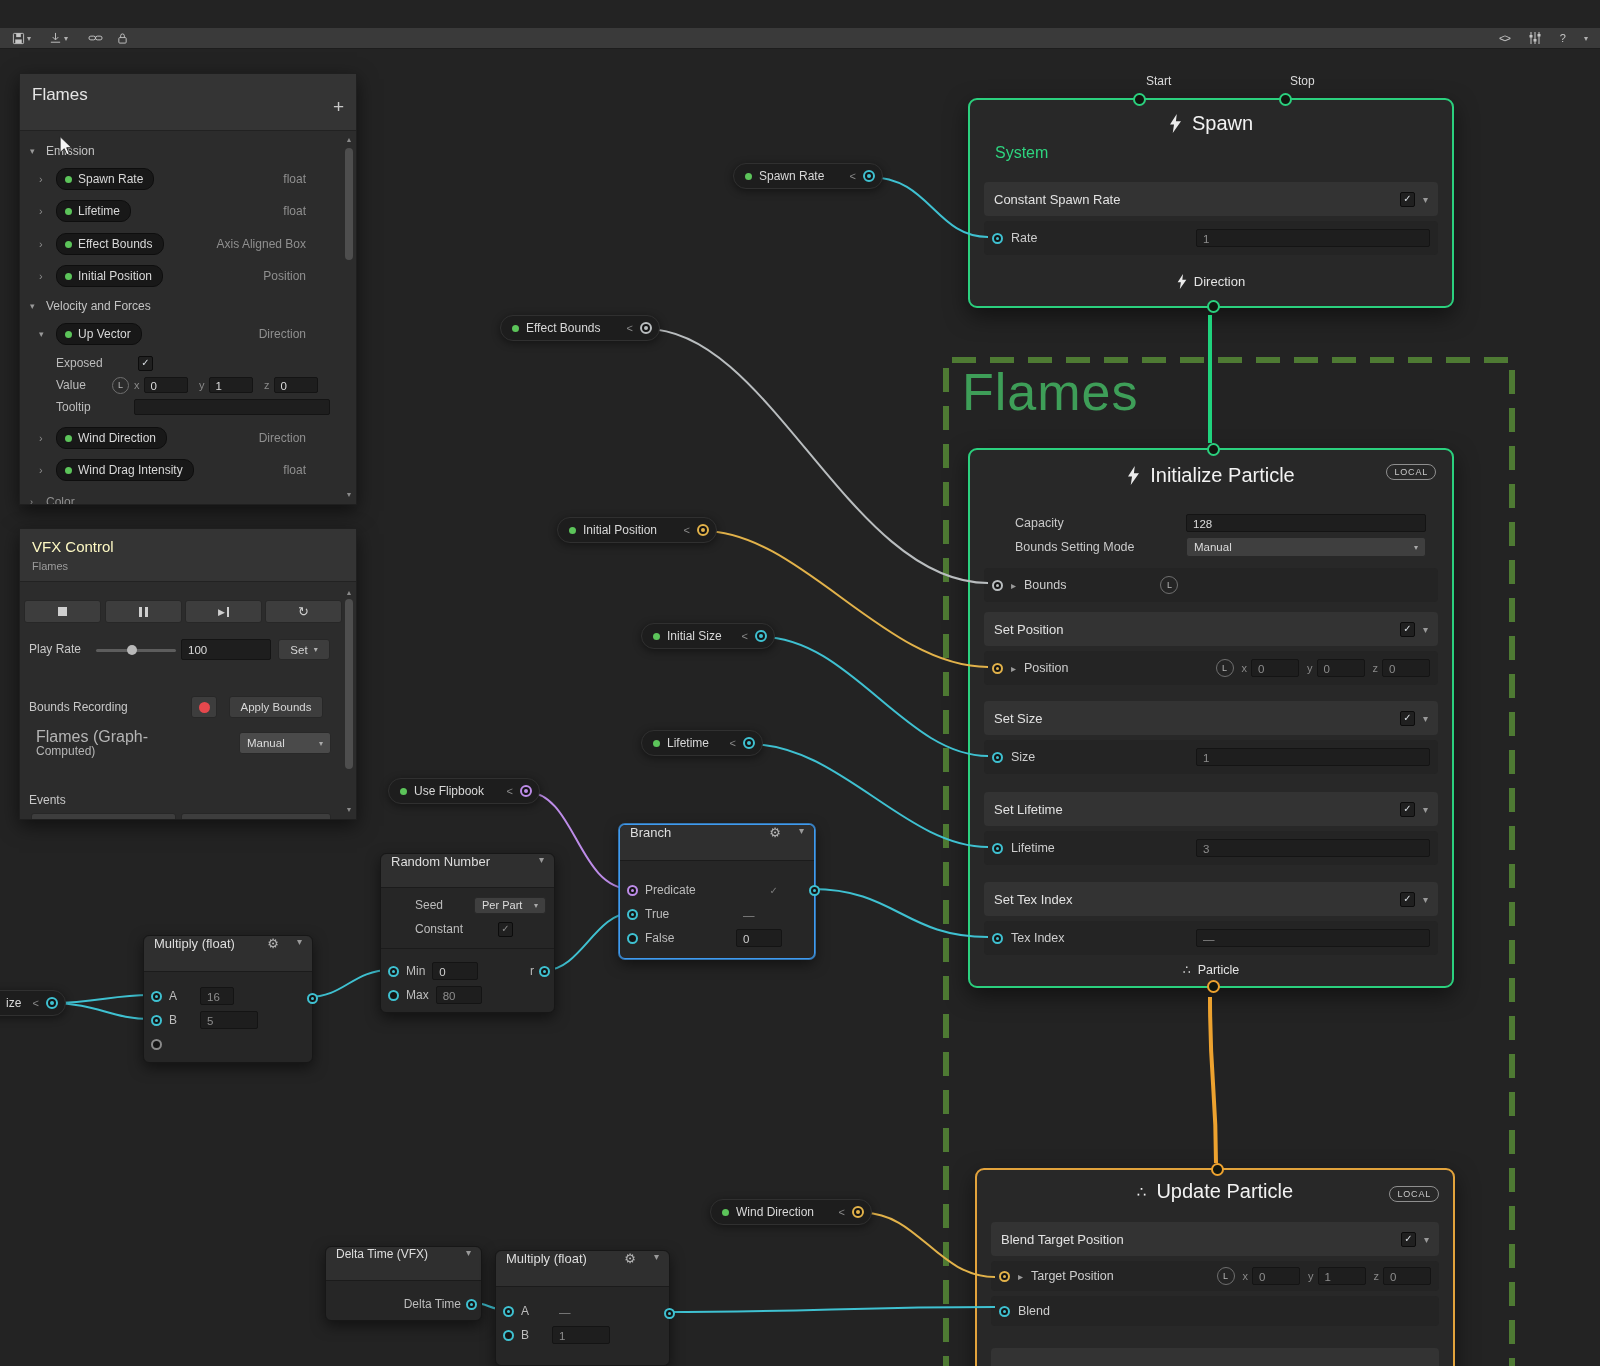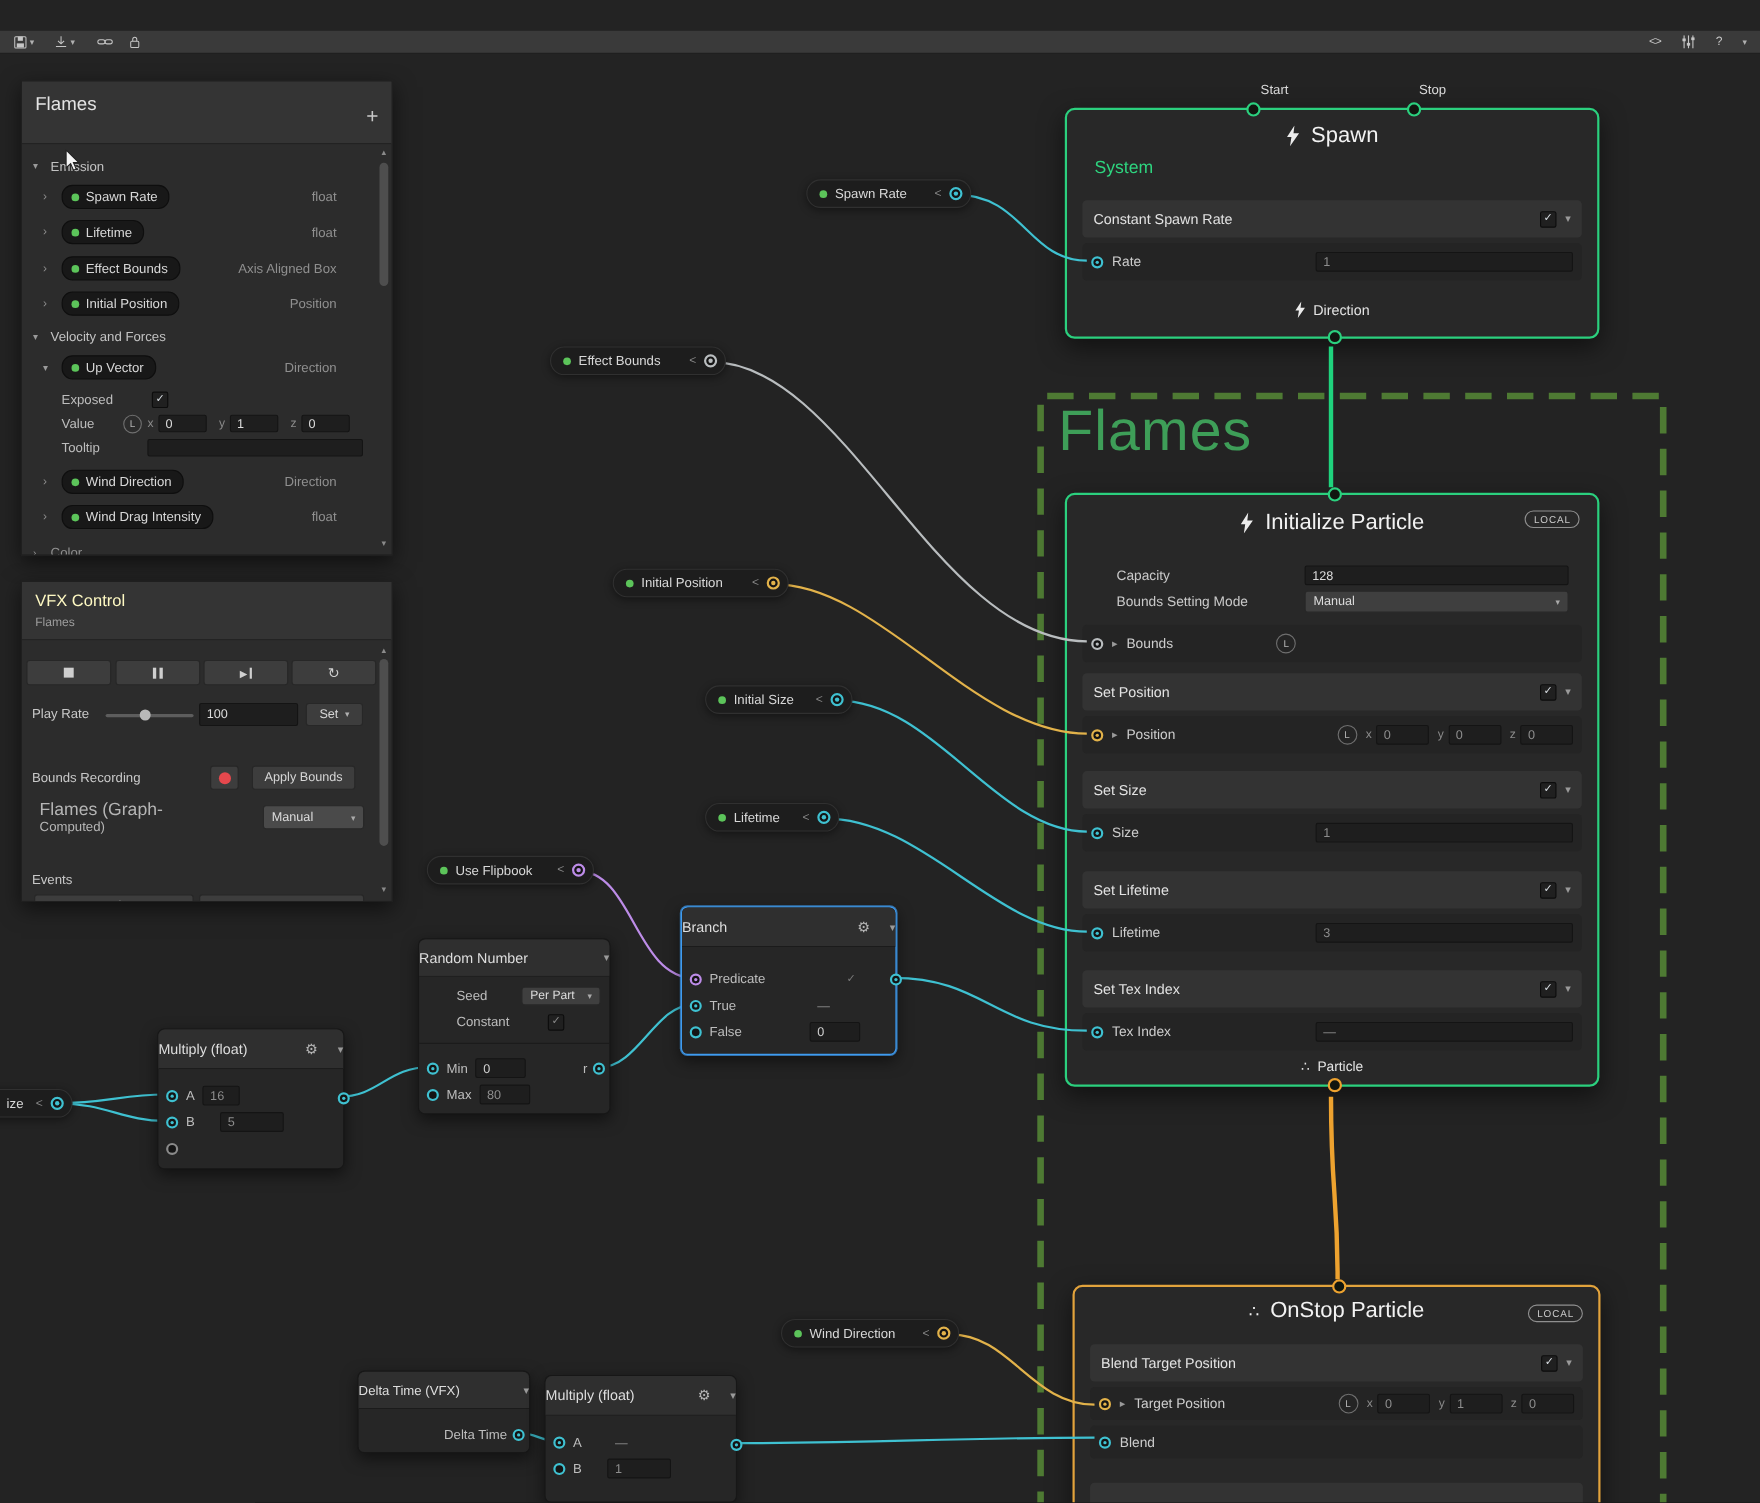--- a/index.html
+++ b/index.html
@@ -51,21 +51,21 @@
         box-shadow:0 2px 8px rgba(0,0,0,.45);box-sizing:border-box;z-index:20;}
   .pill .collapse{margin-left:auto;color:#8a8a8a;font-size:11px;}
   .port{width:12px;height:12px;border-radius:50%;border:2px solid var(--c,#41c3d1);background:#141414;
         box-sizing:border-box;position:relative;flex:none;}
   .port.on::after{content:"";position:absolute;inset:2px;border-radius:50%;background:var(--c,#41c3d1);}
   .port.sm{width:11px;height:11px;}
   .node{position:absolute;background:#262626;border:1px solid #171717;border-radius:6px;
         box-shadow:0 5px 14px rgba(0,0,0,.5);font-size:12px;z-index:20;box-sizing:border-box;}
   .node.selected{border:1px solid #3f9bf0;box-shadow:0 0 0 1px rgba(63,155,240,.7),0 5px 14px rgba(0,0,0,.5);}
   .node-h{position:absolute;left:0;right:0;top:0;height:34px;background:#2f2f2f;border-bottom:1px solid #1b1b1b;
-          border-radius:6px 6px 0 0;display:flex;align-items:center;gap:8px;padding:0 0;color:#dedede;font-size:13px;box-sizing:border-box;}
+          border-radius:6px 6px 0 0;display:flex;align-items:flex-start;gap:8px;padding:0 10px;color:#dedede;font-size:13px;box-sizing:border-box;}
   .node-h .chev{margin-left:auto;color:#9a9a9a;font-size:10px;}
   .node-h .gear{color:#b5b5b5;font-size:13px;margin-left:auto;}
   .prow{position:absolute;display:flex;align-items:center;gap:7px;color:#bdbdbd;font-size:12px;}
   .inport{flex:none;}
   .outwrap{position:absolute;display:flex;align-items:center;gap:5px;color:#bdbdbd;font-size:12px;}
   .nsep{position:absolute;left:0;right:0;height:1px;background:#1b1b1b;}
   
   .context{position:absolute;background:#282828;border-radius:9px;box-shadow:0 8px 22px rgba(0,0,0,.5);z-index:15;box-sizing:border-box;}
   .context.green{border:2px solid #2bd07e;}
   .context.orange{border:2px solid #e2a33c;}
@@ -253,21 +253,21 @@
       <span>∴</span>
       <span>Particle</span>
     </div>
     <span class="anchor orange" style="left:237px;bottom:-7px"></span>
   </div>
 
   <div class="context orange" style="left:975px;top:1168px;width:480px;height:240px">
     <span class="anchor orange" style="left:234px;top:-7px"></span>
     <div class="ctx-title" style="top:10px">
       <span style="font-size:15px">∴</span>
-      <span>OnStop Particle</span>
+      <span>Update Particle</span>
     </div>
     <span class="badge" style="right:14px;top:16px">LOCAL</span>
     <div class="block" style="top:52px">
       <div class="block-h">
         <span>Blend Target Position</span>
         <span class="check">
             <span>✓</span>
           </span>
         <span class="bchev">▾</span>
       </div>
@@ -428,21 +428,21 @@
 
   <div class="node" style="left:143px;top:935px;width:170px;height:128px">
     <div class="node-h" style="height:36px">
       <span>Multiply (float)</span>
       <span class="gear">⚙</span>
       <span class="chev" style="margin-left:10px">▾</span>
     </div>
     <div class="prow" style="left:7px;right:8px;top:48px;height:24px">
       <span class="port sm on" style="--c:#3fc1d1"></span>
       <span>A</span>
-      <span class="field" style="width:34px;">16</span>
+      <span class="field" style="width:34px;margin-left:16px">16</span>
     </div>
     <div class="prow" style="left:7px;right:8px;top:72px;height:24px">
       <span class="port sm on" style="--c:#3fc1d1"></span>
       <span>B</span>
       <span class="field" style="width:58px;margin-left:16px">5</span>
     </div>
     <div class="prow" style="left:7px;top:96px;height:24px">
       <span class="port sm" style="--c:#8a8a8a"></span>
     </div>
     <span class="port sm on" style="--c:#3fc1d1;position:absolute;right:-6px;top:57px"></span>

